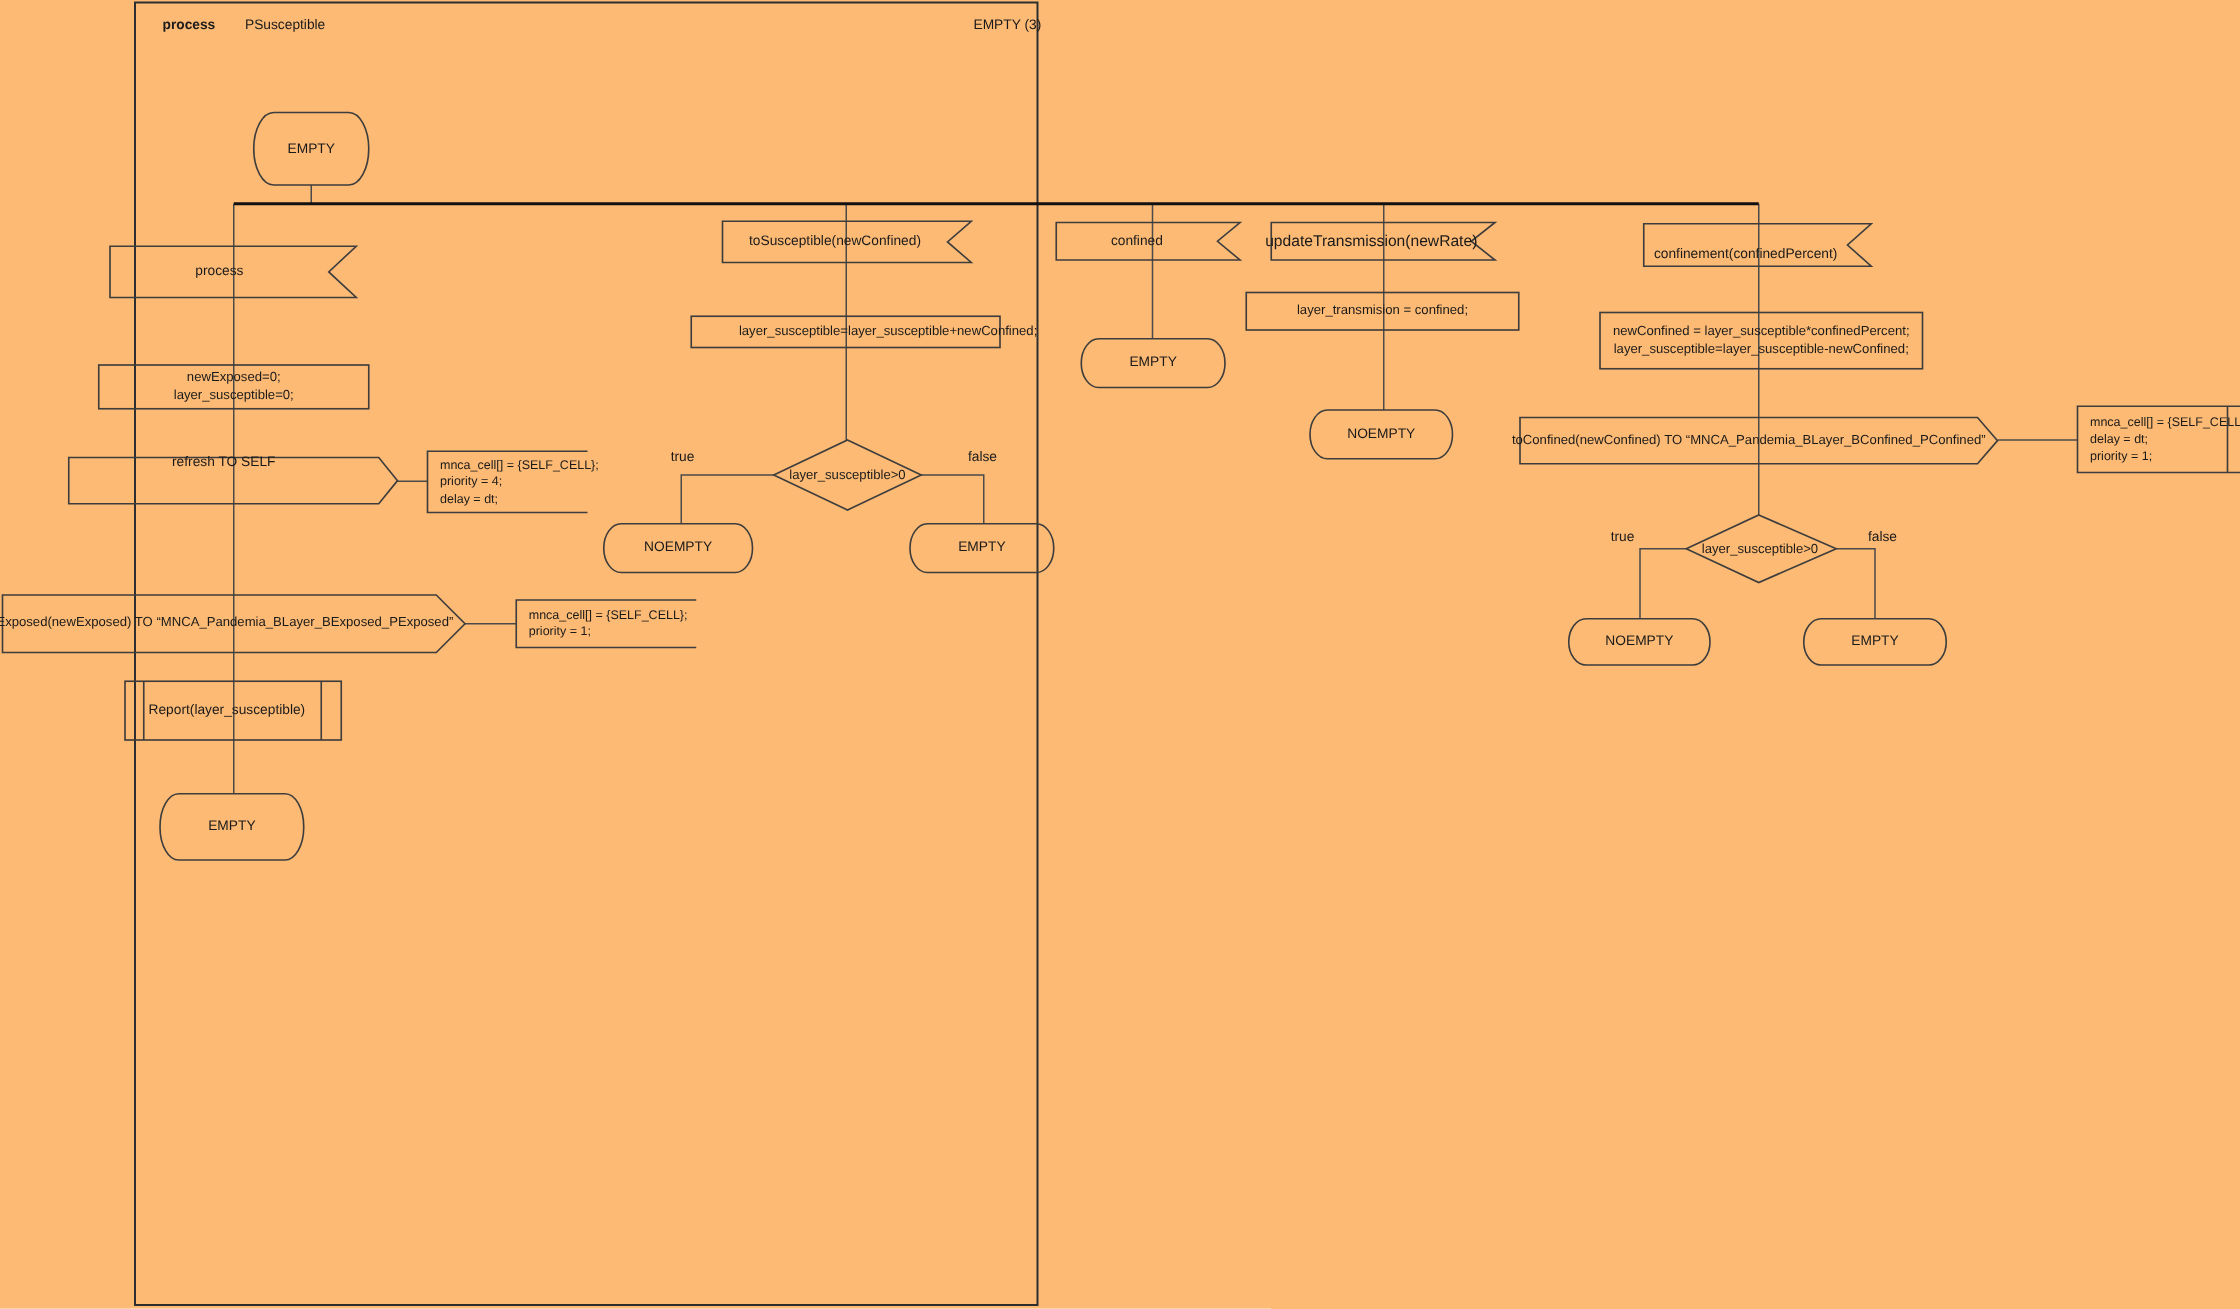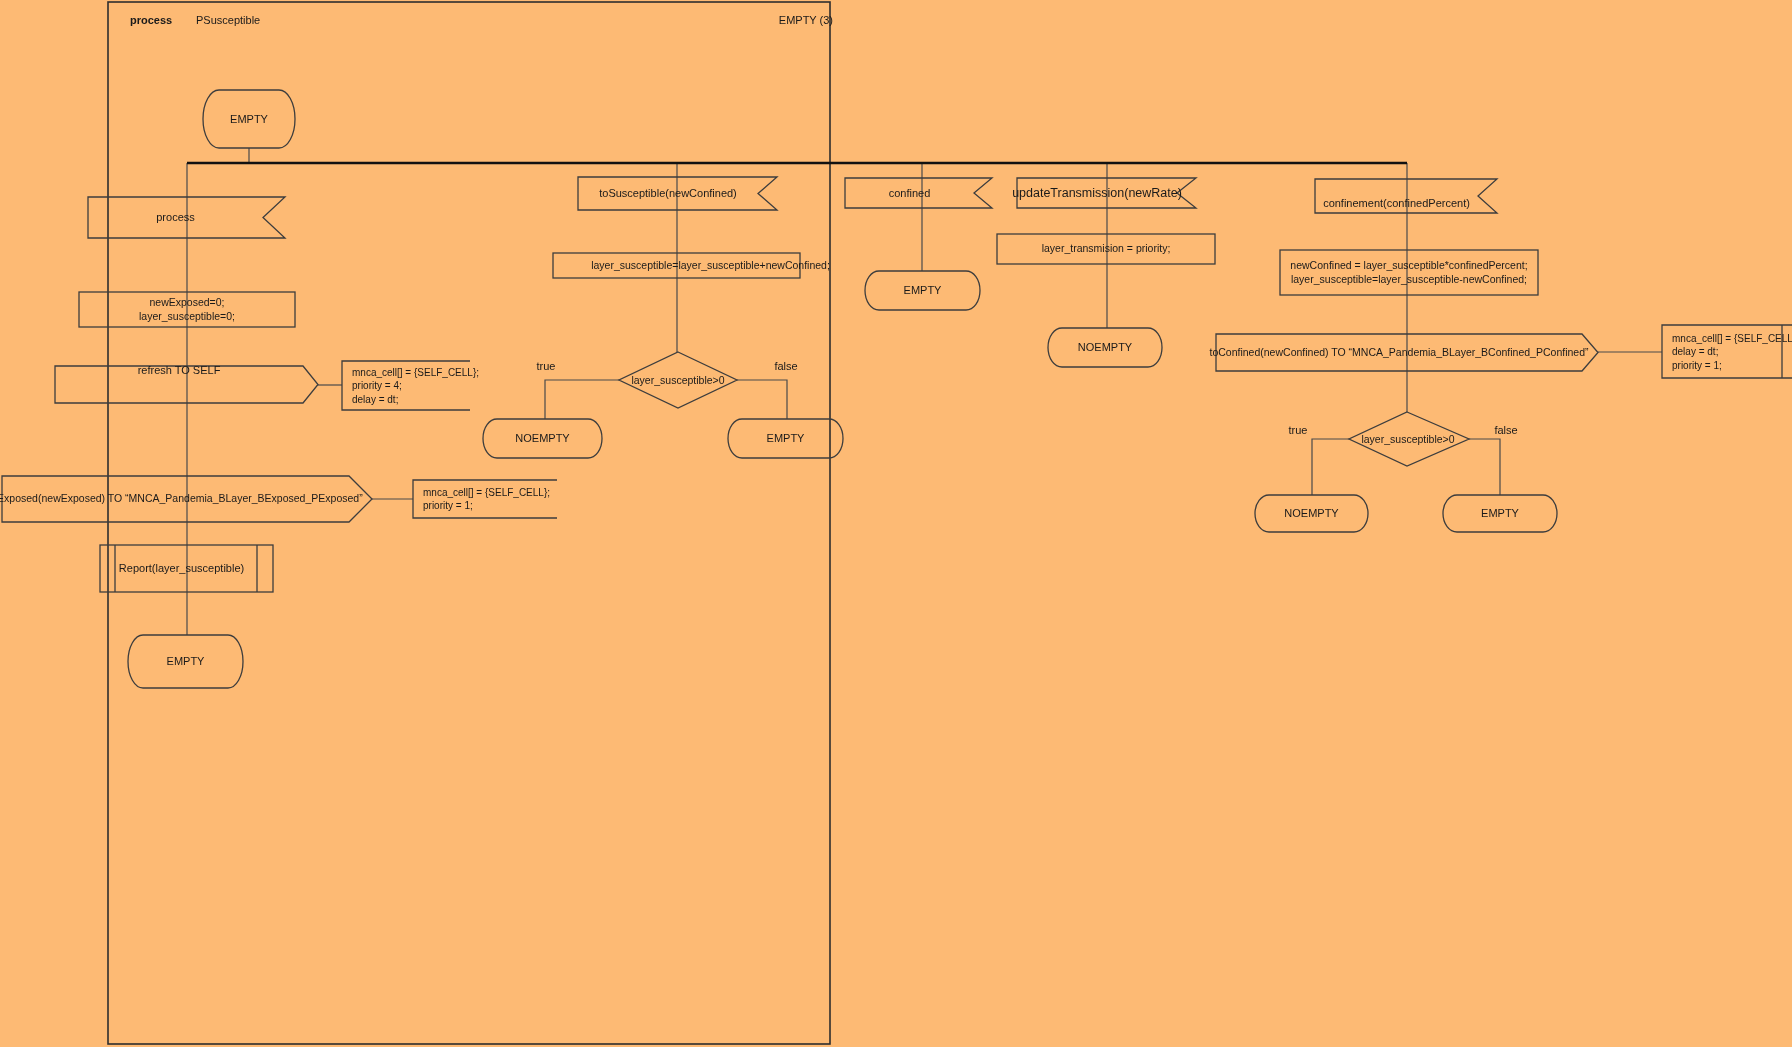--- a/index.html
+++ b/index.html
@@ -123,21 +123,21 @@
   <div class="txt" style="left:619px;top:368px;width:118px;height:25px;">layer_susceptible&gt;0</div>
   <div class="txt f11" style="left:521px;top:358px;width:50px;height:16px;">true</div>
   <div class="txt f11" style="left:761px;top:358px;width:50px;height:16px;">false</div>
   <div class="txt f11" style="left:483px;top:419px;width:119px;height:39px;">NOEMPTY</div>
   <div class="txt f11" style="left:728px;top:419px;width:115px;height:39px;">EMPTY</div>
 
   <div class="txt f11" style="left:845px;top:178px;width:129px;height:30px;">confined</div>
   <div class="txt f11" style="left:865px;top:271px;width:115px;height:39px;">EMPTY</div>
 
   <div class="txt f12" style="left:1017px;top:178px;width:160px;height:30px;">updateTransmission(newRate)</div>
-  <div class="txt" style="left:997px;top:234px;width:218px;height:30px;">layer_transmision = priority;</div>
+  <div class="txt" style="left:997px;top:234px;width:218px;height:30px;">layer_transmision = confined;</div>
   <div class="txt f11" style="left:1048px;top:328px;width:114px;height:39px;">NOEMPTY</div>
 
   <div class="txt f11" style="left:1315px;top:179px;width:163px;height:48px;">confinement(confinedPercent)</div>
   <div class="txt" style="left:1280px;top:250px;width:258px;height:45px;">
     <div class="col">
       <div>newConfined = layer_susceptible*confinedPercent;</div>
       <div>layer_susceptible=layer_susceptible-newConfined;</div>
     </div>
   </div>
   <div class="txt" style="left:1216px;top:334px;width:366px;height:37px;">toConfined(newConfined) TO “MNCA_Pandemia_BLayer_BConfined_PConfined”</div>

